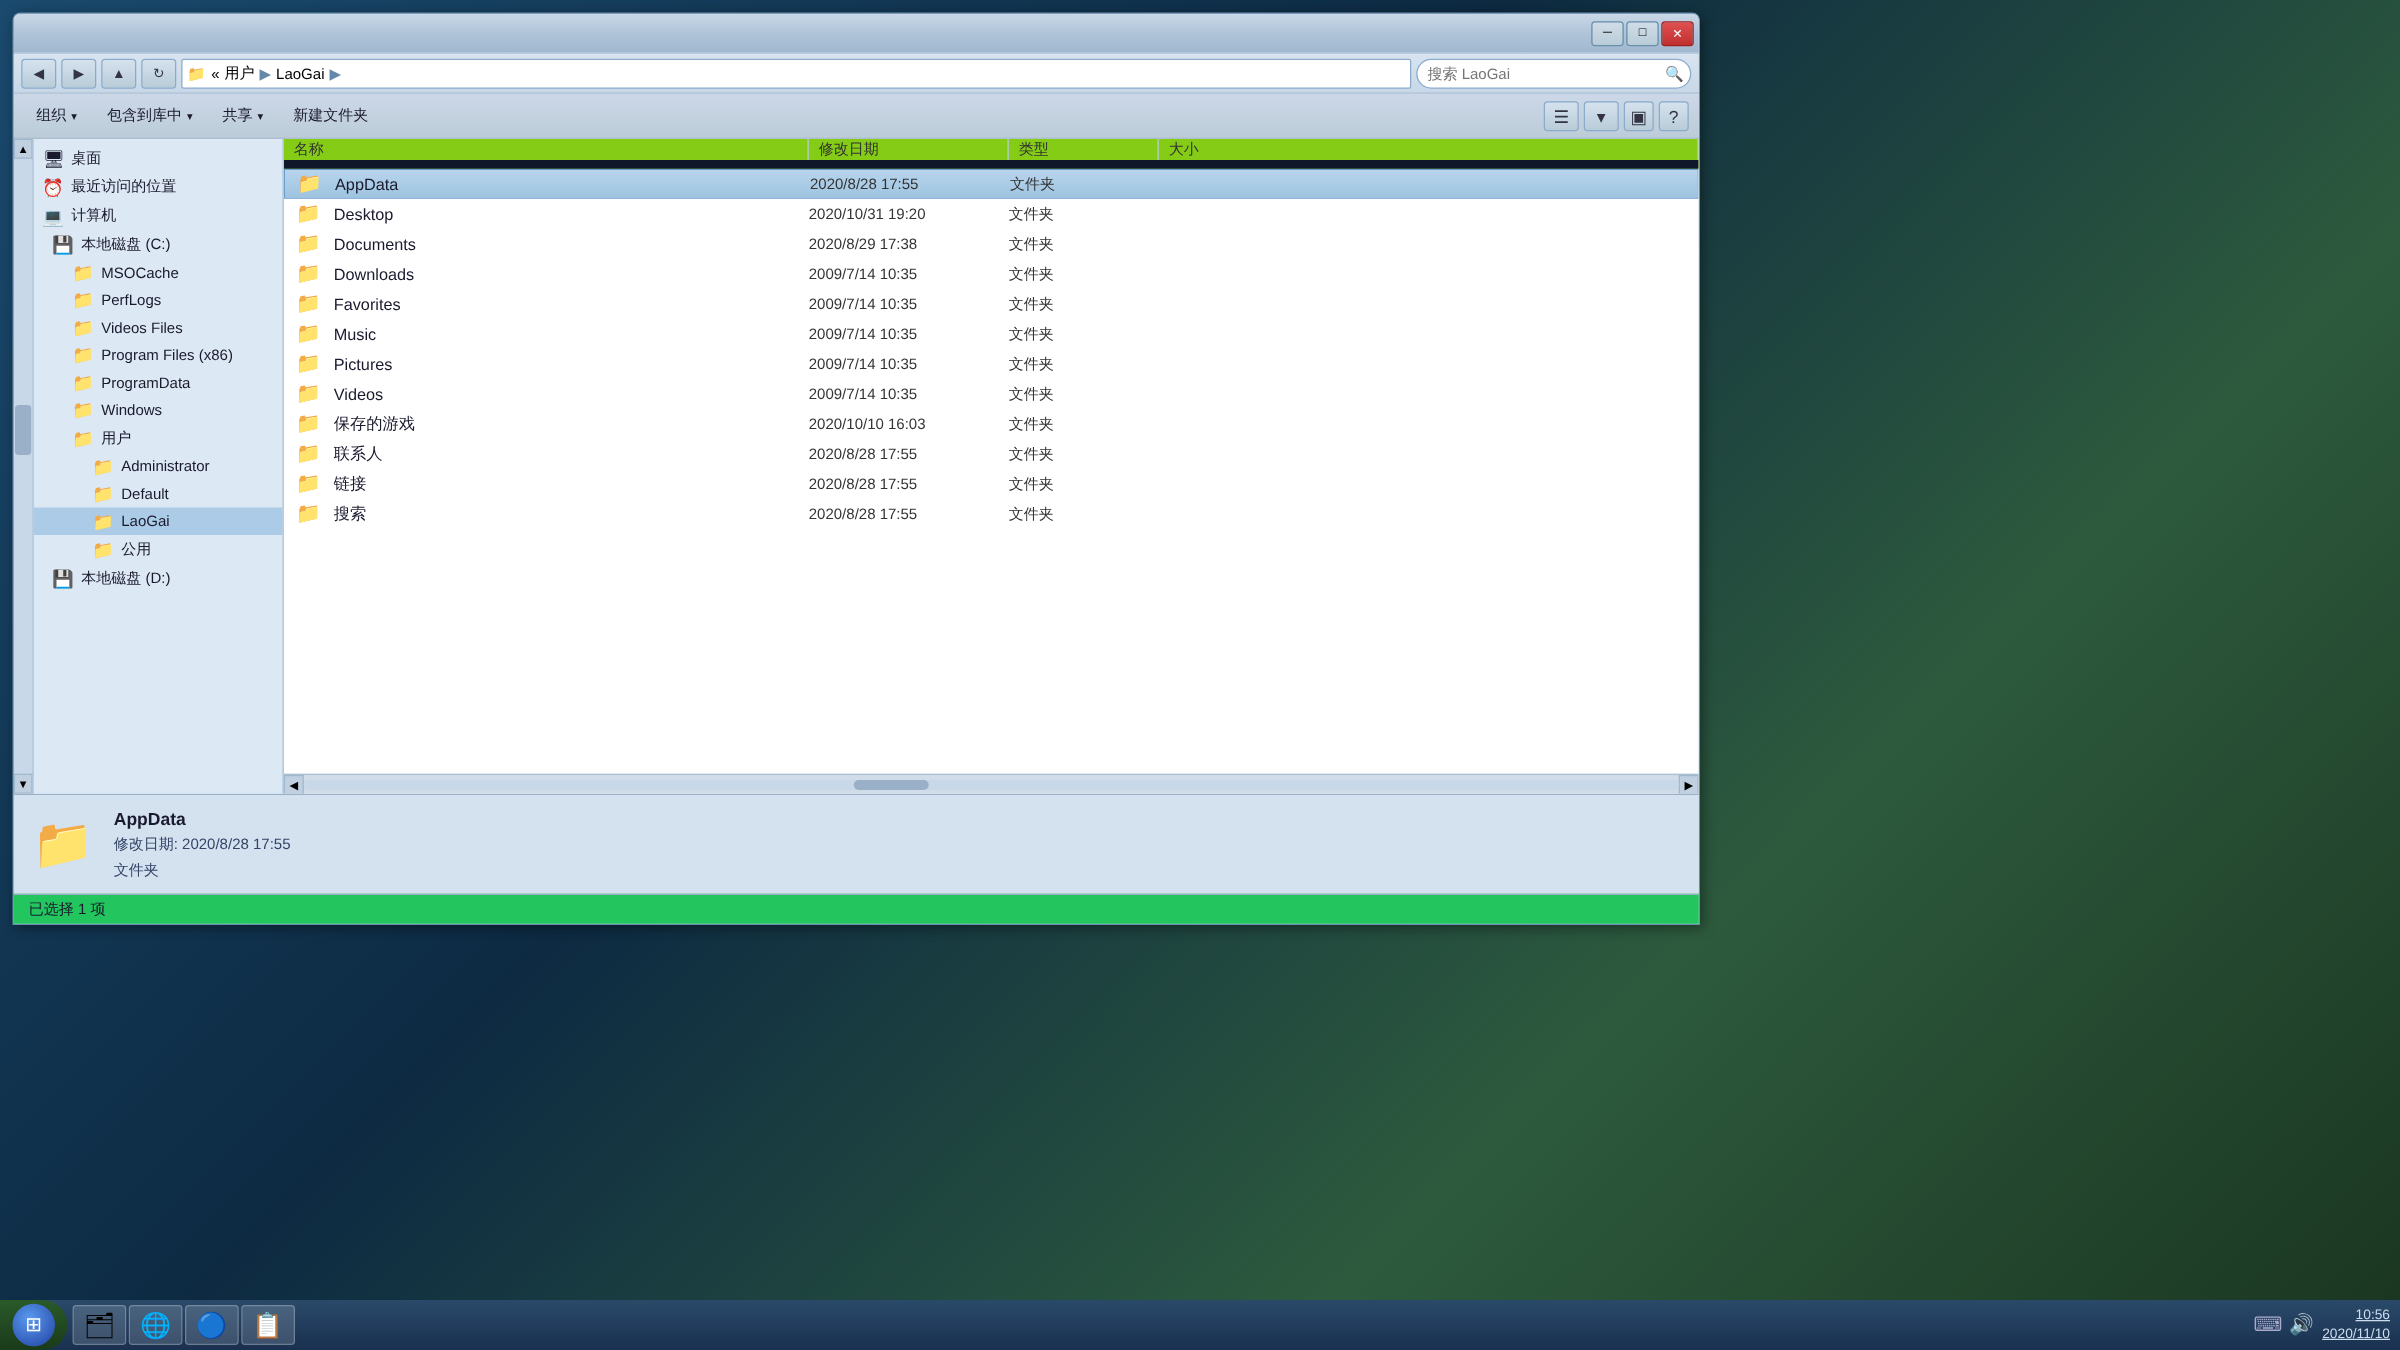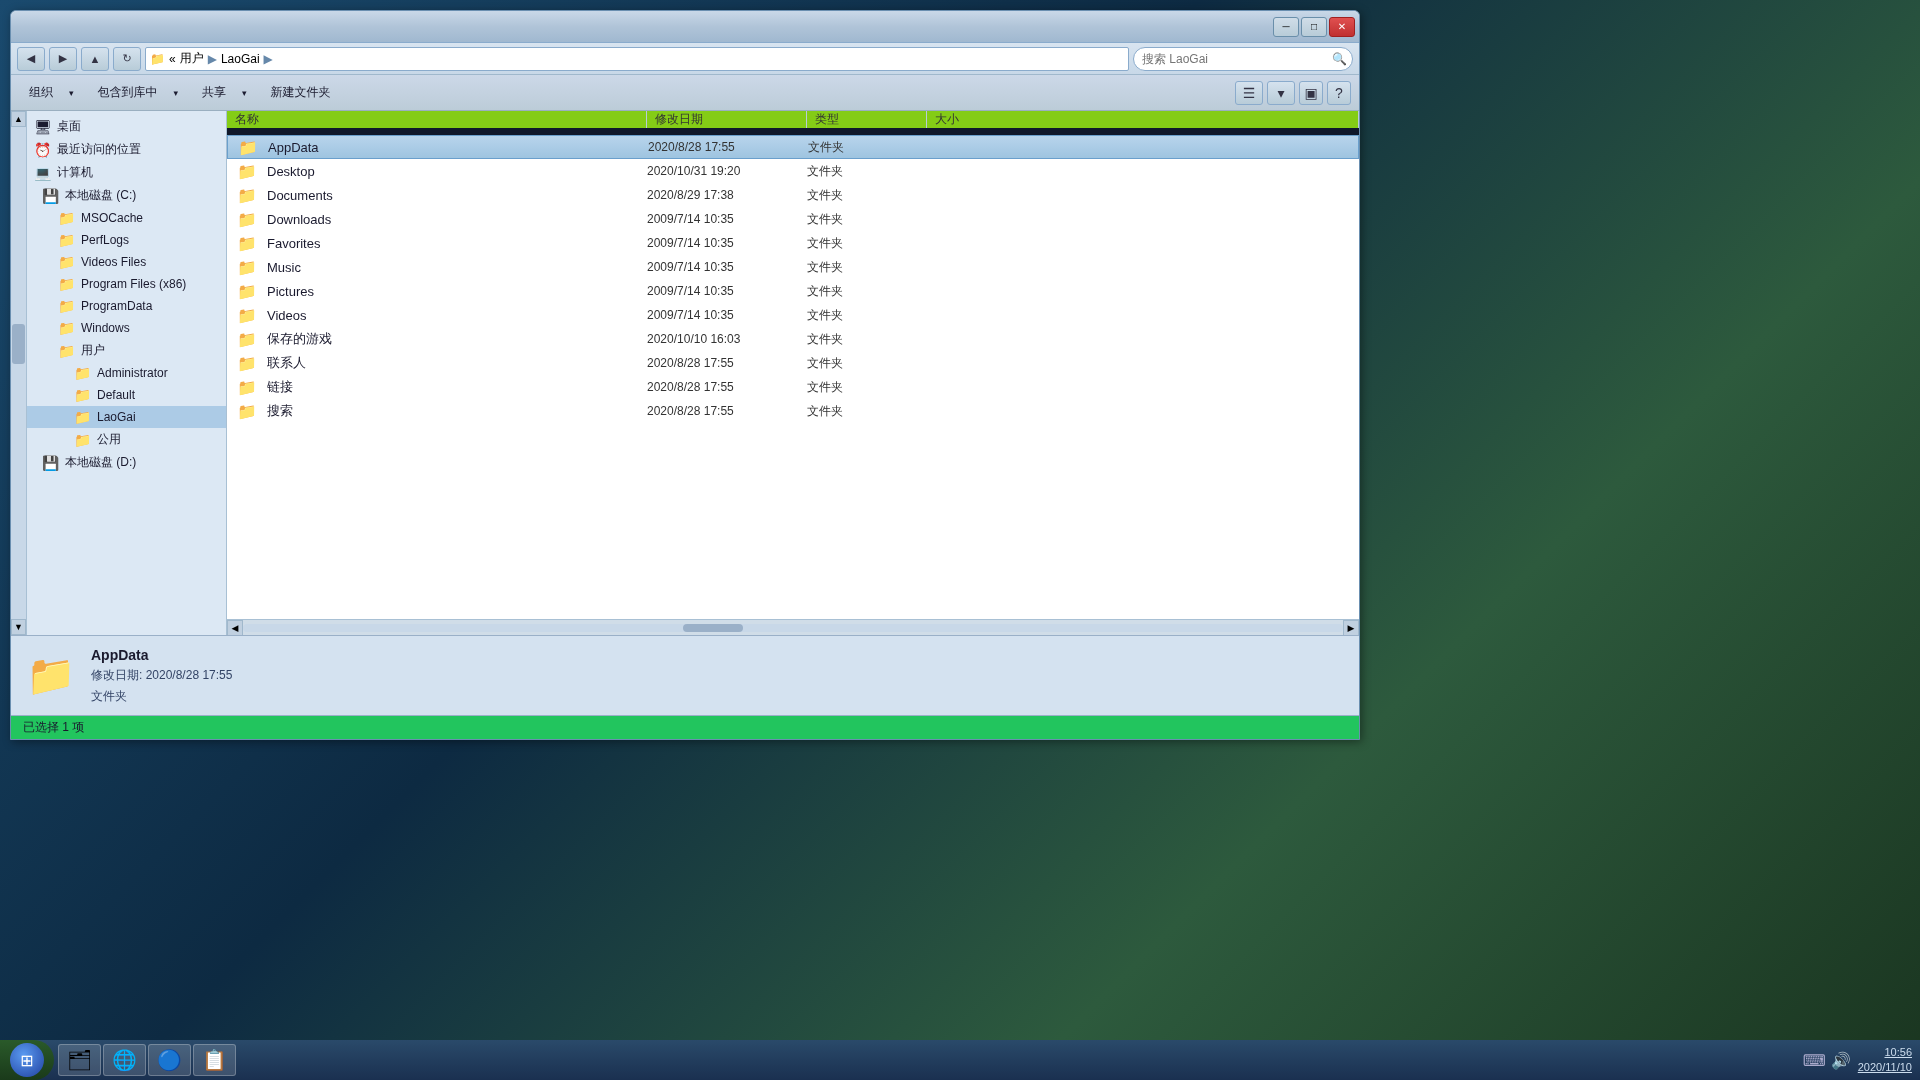--- a/index.html
+++ b/index.html
@@ -144,21 +144,21 @@
     .action-btn {
       height: 28px;
       padding: 0 10px;
       background: transparent;
       border: none;
       cursor: pointer;
       font-size: 12px;
       color: #1a1a2e;
       display: flex;
       align-items: center;
-      gap: 16px;
+      gap: 4px;
       border-radius: 3px;
     }
     .action-btn .dropdown-arrow { font-size: 9px; }
 
     
     .main-content {
       flex: 1;
       display: flex;
       overflow: hidden;
     }

